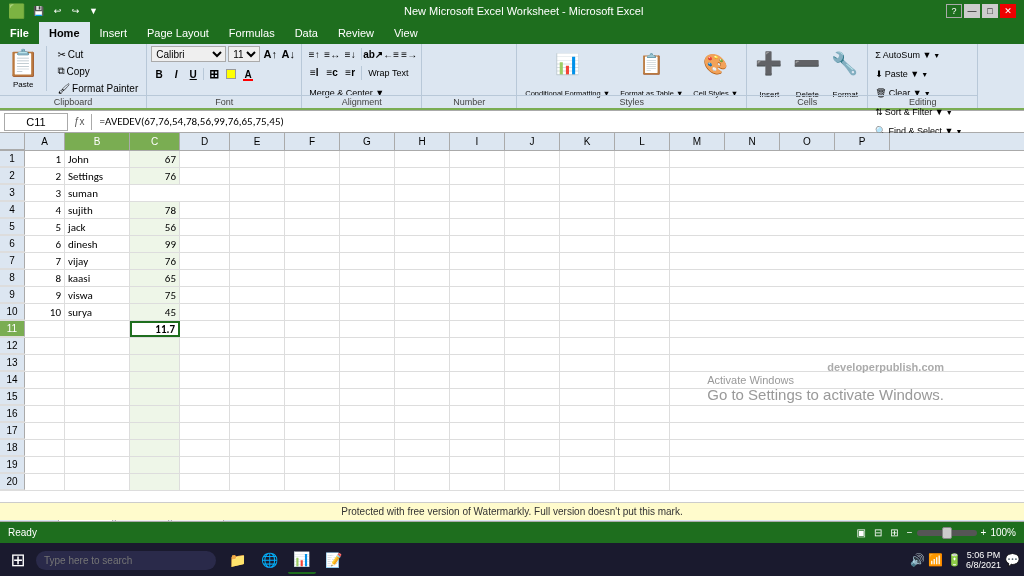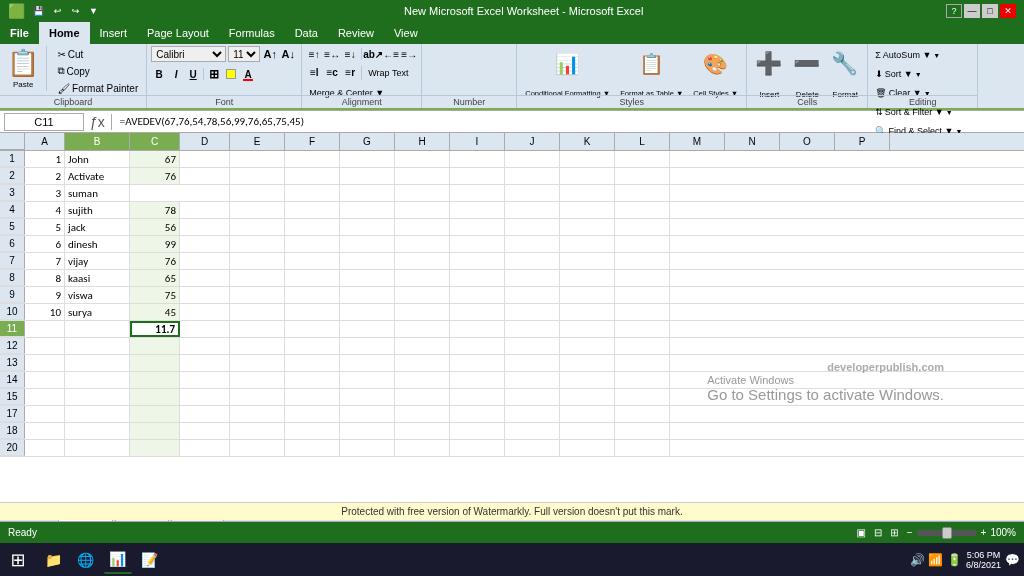--- a/index.html
+++ b/index.html
@@ -44,22 +44,22 @@
     .clipboard-small { display: flex; flex-direction: column; justify-content: center; gap: 1px; }
     .font-row1 { display: flex; align-items: center; gap: 2px; margin-bottom: 2px; }
     .font-row2 { display: flex; align-items: center; gap: 1px; }
     .font-select { font-size: 10px; width: 75px; height: 16px; border: 1px solid #aaa; }
     .size-select { font-size: 10px; width: 32px; height: 16px; border: 1px solid #aaa; }
     .font-btn { background: transparent; border: none; cursor: pointer; width: 16px; height: 16px; font-size: 10px; font-weight: bold; display: flex; align-items: center; justify-content: center; border-radius: 2px; }
     .num-select { font-size: 10px; width: 75px; height: 16px; border: 1px solid #aaa; }
 
     
     .formula-bar { display: flex; align-items: center; height: 22px; border-bottom: 1px solid #aaa; background: #fff; padding: 0 4px; gap: 4px; }
-    .cell-ref { width: 80px; height: 18px; border: 1px solid #aaa; font-size: 11px; padding: 0 4px; text-align: center; }
-    .formula-expand { font-size: 14px; color: #555; cursor: pointer; padding: 0 2px; }
+    .cell-ref { width: 64px; height: 18px; border: 1px solid #aaa; font-size: 11px; padding: 0 4px; text-align: center; }
+    .formula-expand { font-size: 10px; color: #555; cursor: pointer; padding: 0 2px; }
     .formula-sep { width: 1px; height: 16px; background: #aaa; }
     .formula-input { flex: 1; height: 18px; border: none; font-size: 11px; padding: 0 4px; outline: none; font-family: Calibri, Arial, sans-serif; }
 
     
     .col-headers { display: flex; background: #dce6f1; border-bottom: 1px solid #aaa; }
     .corner-cell { width: 25px; min-width: 25px; height: 17px; border-right: 1px solid #aaa; border-bottom: 1px solid #aaa; background: #dce6f1; }
     .col-header { height: 17px; border-right: 1px solid #aaa; display: flex; align-items: center; justify-content: center; font-size: 10px; color: #000; background: #dce6f1; cursor: pointer; }
     .col-header.selected { background: #7aad52; color: #fff; }
 
     
@@ -273,21 +273,21 @@
 
     <div class="ribbon-group" style="min-width:110px;">
       <div class="ribbon-group-content" style="flex-direction:column; gap:1px; padding-bottom:14px;">
         <button class="ribbon-med-btn">
           <span>Σ</span>
           <span>AutoSum ▼</span>
           <span class="drop-arrow">▼</span>
         </button>
         <button class="ribbon-med-btn">
           <span>⬇</span>
-          <span>Sort ▼</span>
+          <span>Paste ▼</span>
           <span class="drop-arrow">▼</span>
         </button>
         <button class="ribbon-med-btn">
           <span>🗑</span>
           <span>Clear ▼</span>
           <span class="drop-arrow">▼</span>
         </button>
         <button class="ribbon-med-btn">
           <span>⇅</span>
           <span>Sort &amp;
@@ -350,21 +350,21 @@
       <div class="grid-cell" style="width:55px; min-width:55px;"></div>
       <div class="grid-cell" style="width:55px; min-width:55px;"></div>
       <div class="grid-cell" style="width:55px; min-width:55px;"></div>
       <div class="grid-cell" style="width:55px; min-width:55px;"></div>
       <div class="grid-cell" style="width:55px; min-width:55px;"></div>
     </div>
 
     <div class="grid-row">
       <div class="row-header">2</div>
       <div class="grid-cell right" style="width:40px; min-width:40px;">2</div>
-      <div class="grid-cell" style="width:65px; min-width:65px;">Activate</div>
+      <div class="grid-cell" style="width:65px; min-width:65px;">Settings</div>
       <div class="grid-cell right active-col" style="width:50px; min-width:50px;">76</div>
       <div class="grid-cell" style="width:50px; min-width:50px;"></div>
       <div class="grid-cell" style="width:55px; min-width:55px;"></div>
       <div class="grid-cell" style="width:55px; min-width:55px;"></div>
       <div class="grid-cell" style="width:55px; min-width:55px;"></div>
       <div class="grid-cell" style="width:55px; min-width:55px;"></div>
       <div class="grid-cell" style="width:55px; min-width:55px;"></div>
       <div class="grid-cell" style="width:55px; min-width:55px;"></div>
       <div class="grid-cell" style="width:55px; min-width:55px;"></div>
       <div class="grid-cell" style="width:55px; min-width:55px;"></div>
@@ -569,36 +569,66 @@
       <div class="grid-cell" style="width:55px;"></div>
       <div class="grid-cell" style="width:55px;"></div>
       <div class="grid-cell" style="width:55px;"></div>
       <div class="grid-cell" style="width:55px;"></div>
       <div class="grid-cell" style="width:55px;"></div>
       <div class="grid-cell" style="width:55px;"></div>
       <div class="grid-cell" style="width:55px;"></div>
       <div class="grid-cell" style="width:55px;"></div>
     </div>
         <div class="grid-row">
+      <div class="row-header">16</div>
+      <div class="grid-cell" style="width:40px; min-width:40px;"></div>
+      <div class="grid-cell" style="width:65px; min-width:65px;"></div>
+      <div class="grid-cell active-col" style="width:50px; min-width:50px;"></div>
+      <div class="grid-cell" style="width:50px;"></div>
+      <div class="grid-cell" style="width:55px;"></div>
+      <div class="grid-cell" style="width:55px;"></div>
+      <div class="grid-cell" style="width:55px;"></div>
+      <div class="grid-cell" style="width:55px;"></div>
+      <div class="grid-cell" style="width:55px;"></div>
+      <div class="grid-cell" style="width:55px;"></div>
+      <div class="grid-cell" style="width:55px;"></div>
+      <div class="grid-cell" style="width:55px;"></div>
+    </div>
+        <div class="grid-row">
       <div class="row-header">17</div>
       <div class="grid-cell" style="width:40px; min-width:40px;"></div>
       <div class="grid-cell" style="width:65px; min-width:65px;"></div>
       <div class="grid-cell active-col" style="width:50px; min-width:50px;"></div>
       <div class="grid-cell" style="width:50px;"></div>
       <div class="grid-cell" style="width:55px;"></div>
       <div class="grid-cell" style="width:55px;"></div>
       <div class="grid-cell" style="width:55px;"></div>
       <div class="grid-cell" style="width:55px;"></div>
       <div class="grid-cell" style="width:55px;"></div>
       <div class="grid-cell" style="width:55px;"></div>
       <div class="grid-cell" style="width:55px;"></div>
       <div class="grid-cell" style="width:55px;"></div>
     </div>
         <div class="grid-row">
       <div class="row-header">18</div>
+      <div class="grid-cell" style="width:40px; min-width:40px;"></div>
+      <div class="grid-cell" style="width:65px; min-width:65px;"></div>
+      <div class="grid-cell active-col" style="width:50px; min-width:50px;"></div>
+      <div class="grid-cell" style="width:50px;"></div>
+      <div class="grid-cell" style="width:55px;"></div>
+      <div class="grid-cell" style="width:55px;"></div>
+      <div class="grid-cell" style="width:55px;"></div>
+      <div class="grid-cell" style="width:55px;"></div>
+      <div class="grid-cell" style="width:55px;"></div>
+      <div class="grid-cell" style="width:55px;"></div>
+      <div class="grid-cell" style="width:55px;"></div>
+      <div class="grid-cell" style="width:55px;"></div>
+    </div>
+        <div class="grid-row">
+      <div class="row-header">19</div>
       <div class="grid-cell" style="width:40px; min-width:40px;"></div>
       <div class="grid-cell" style="width:65px; min-width:65px;"></div>
       <div class="grid-cell active-col" style="width:50px; min-width:50px;"></div>
       <div class="grid-cell" style="width:50px;"></div>
       <div class="grid-cell" style="width:55px;"></div>
       <div class="grid-cell" style="width:55px;"></div>
       <div class="grid-cell" style="width:55px;"></div>
       <div class="grid-cell" style="width:55px;"></div>
       <div class="grid-cell" style="width:55px;"></div>
       <div class="grid-cell" style="width:55px;"></div>
@@ -658,20 +688,21 @@
       <span style="cursor:pointer;">+</span>
       <span style="cursor:pointer;">100%</span>
     </div>
   </div>
 </div>
 
 <div class="protect-msg">Protected with free version of Watermarkly. Full version doesn't put this mark.</div>
 
 <div class="taskbar">
   <button class="taskbar-icon" style="font-size:18px;">⊞</button>
+  <input class="search-box" placeholder="Type here to search" style="">
   <div class="taskbar-icons">
     <button class="taskbar-icon">📁</button>
     <button class="taskbar-icon">🌐</button>
     <button class="taskbar-icon active" style="border-bottom:2px solid #1e6e1e;">📊</button>
     <button class="taskbar-icon">📝</button>
   </div>
   <div class="tray">
     <span style="font-size:12px;">🔊 📶 🔋</span>
     <div class="tray-time">
       <span>5:06 PM</span>

